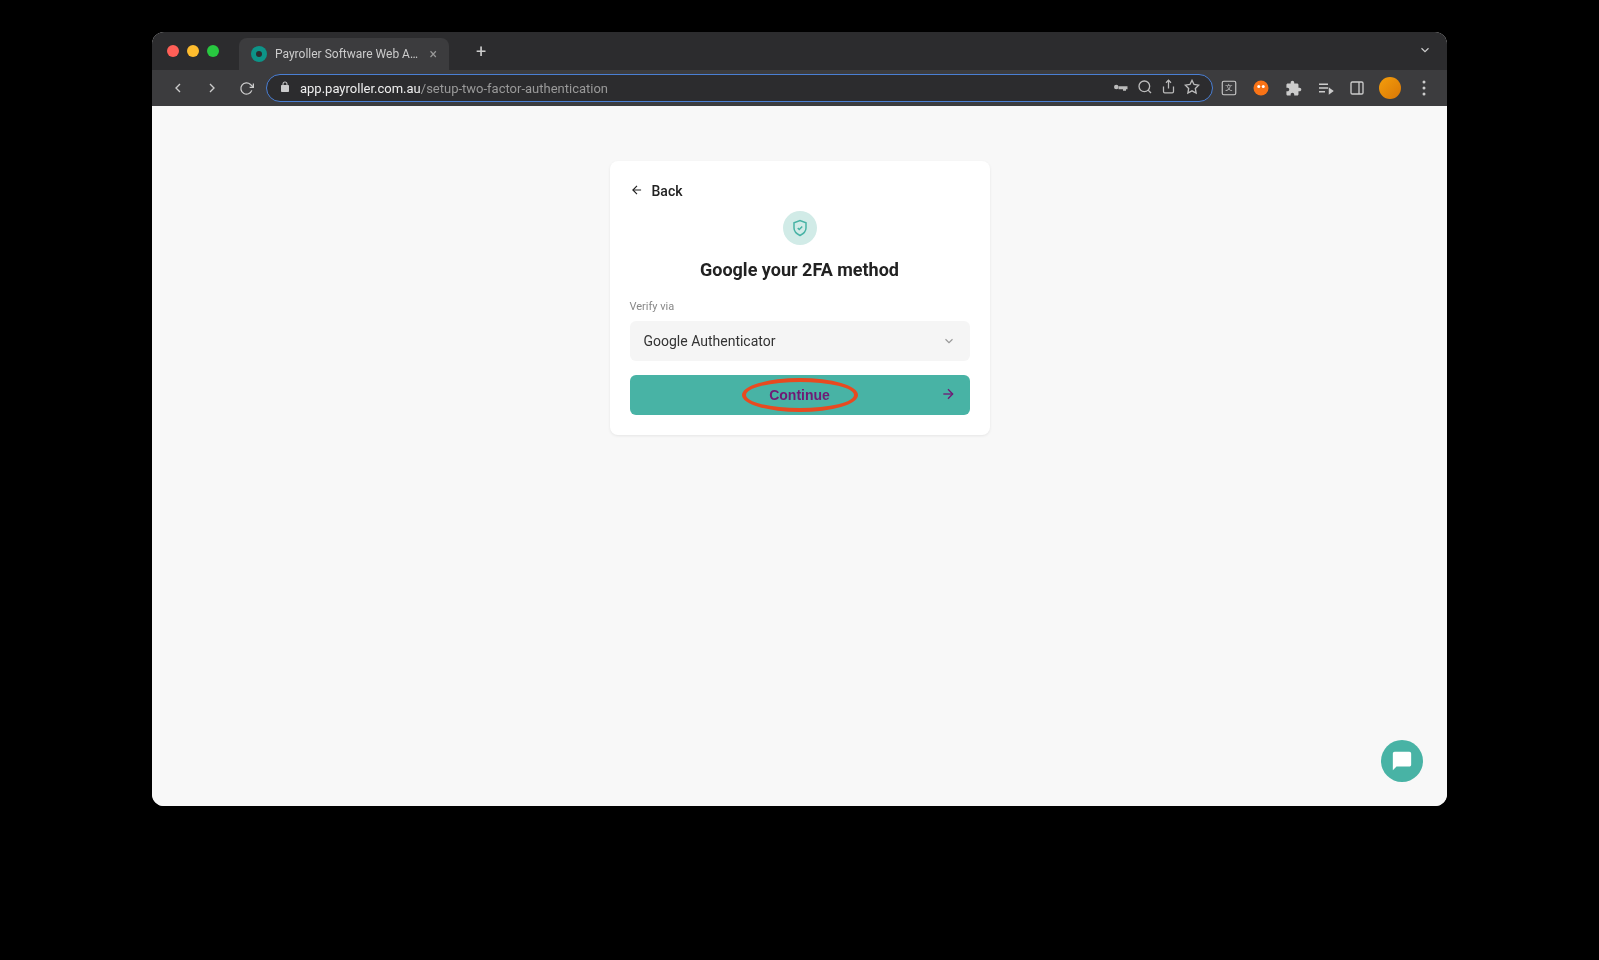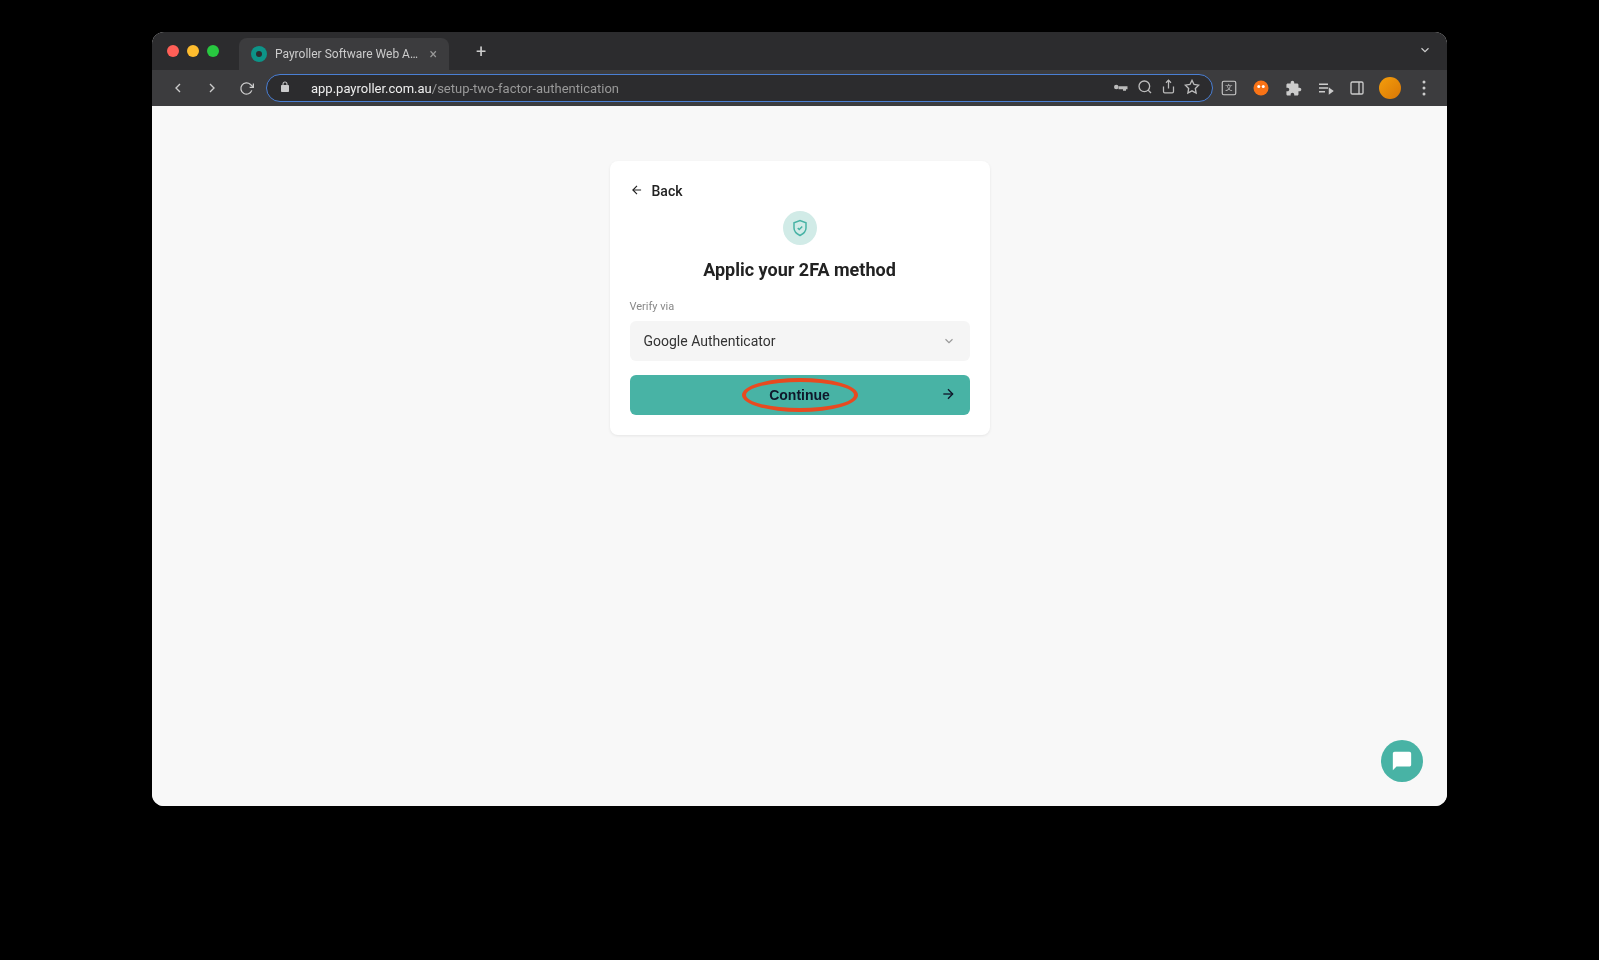--- a/index.html
+++ b/index.html
@@ -114,21 +114,21 @@
     }
     .address-bar {
       flex: 1;
       height: 28px;
       background: #2c2c2e;
       border: 1.5px solid #4a7fd4;
       border-radius: 14px;
       display: flex;
       align-items: center;
       padding: 0 12px;
-      gap: 20px;
+      gap: 9px;
       color: #ccc;
       font-size: 13px;
     }
     .url-secure { color: #ccc; font-size: 11px; }
     .url-domain { color: #eee; }
     .url-path { color: #999; }
     .address-actions {
       display: flex;
       gap: 8px;
       align-items: center;
@@ -218,21 +218,21 @@
       justify-content: space-between;
       font-size: 14px;
       color: #333;
       cursor: pointer;
       margin-bottom: 14px;
       gap: 20px;
     }
     .continue-btn {
       width: 100%;
       background: #48b3a5;
-      color: #0f172a;
+      color: #701a75;
       border: none;
       border-radius: 6px;
       padding: 12px;
       font-size: 14px;
       font-weight: 600;
       cursor: pointer;
       position: relative;
       display: flex;
       align-items: center;
       justify-content: center;
@@ -390,21 +390,21 @@
             <polyline points="12 19 5 12 12 5"></polyline>
           </svg>
         <span>Back</span>
       </div>
       <div class="shield-badge">
         <svg width="18" height="18" viewBox="0 0 24 24" fill="none" stroke="#48b3a5" stroke-width="2">
             <path d="M12 22s8-4 8-10V5l-8-3-8 3v7c0 6 8 10 8 10z"></path>
             <polyline points="9 12 11 14 15 10"></polyline>
           </svg>
       </div>
-      <h2 class="card-title">Applic your 2FA method</h2>
+      <h2 class="card-title">Google your 2FA method</h2>
       <div class="field-label">Verify via</div>
       <div class="select-box">
         <span>Google Authenticator</span>
         <svg width="14" height="14" viewBox="0 0 24 24" fill="none" stroke="#999" stroke-width="2">
             <polyline points="6 9 12 15 18 9"></polyline>
           </svg>
       </div>
       <button class="continue-btn">
         <div class="highlight-ring"></div>
         <span>Continue</span>

